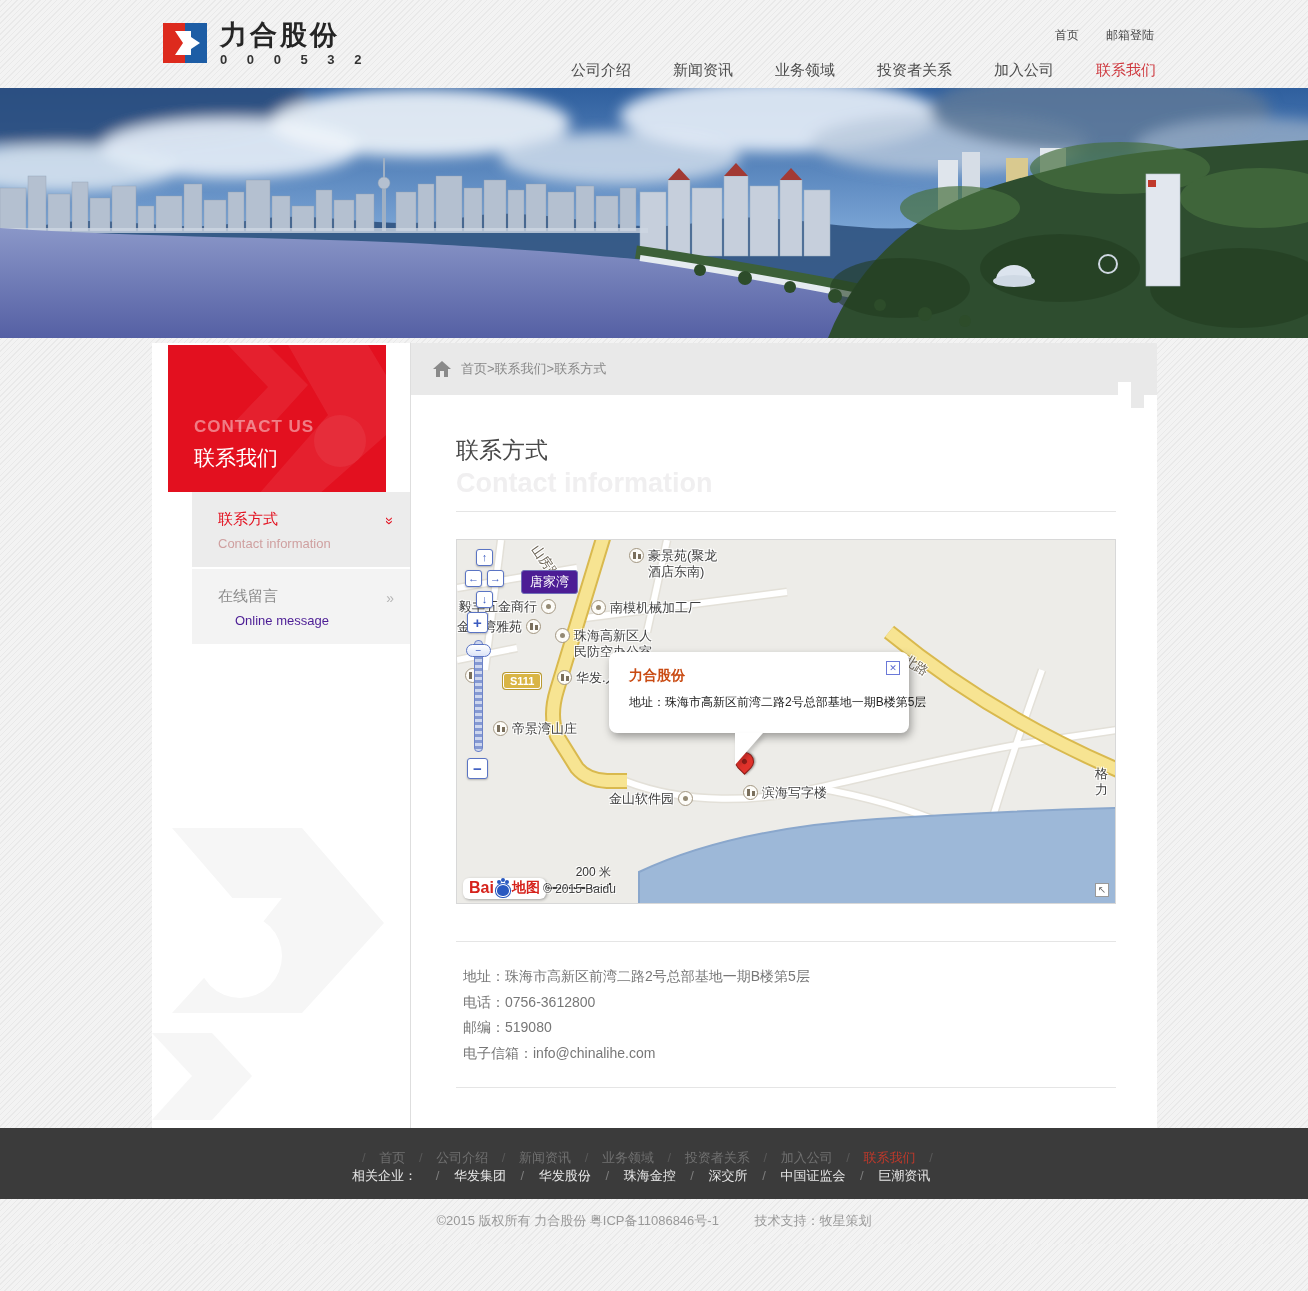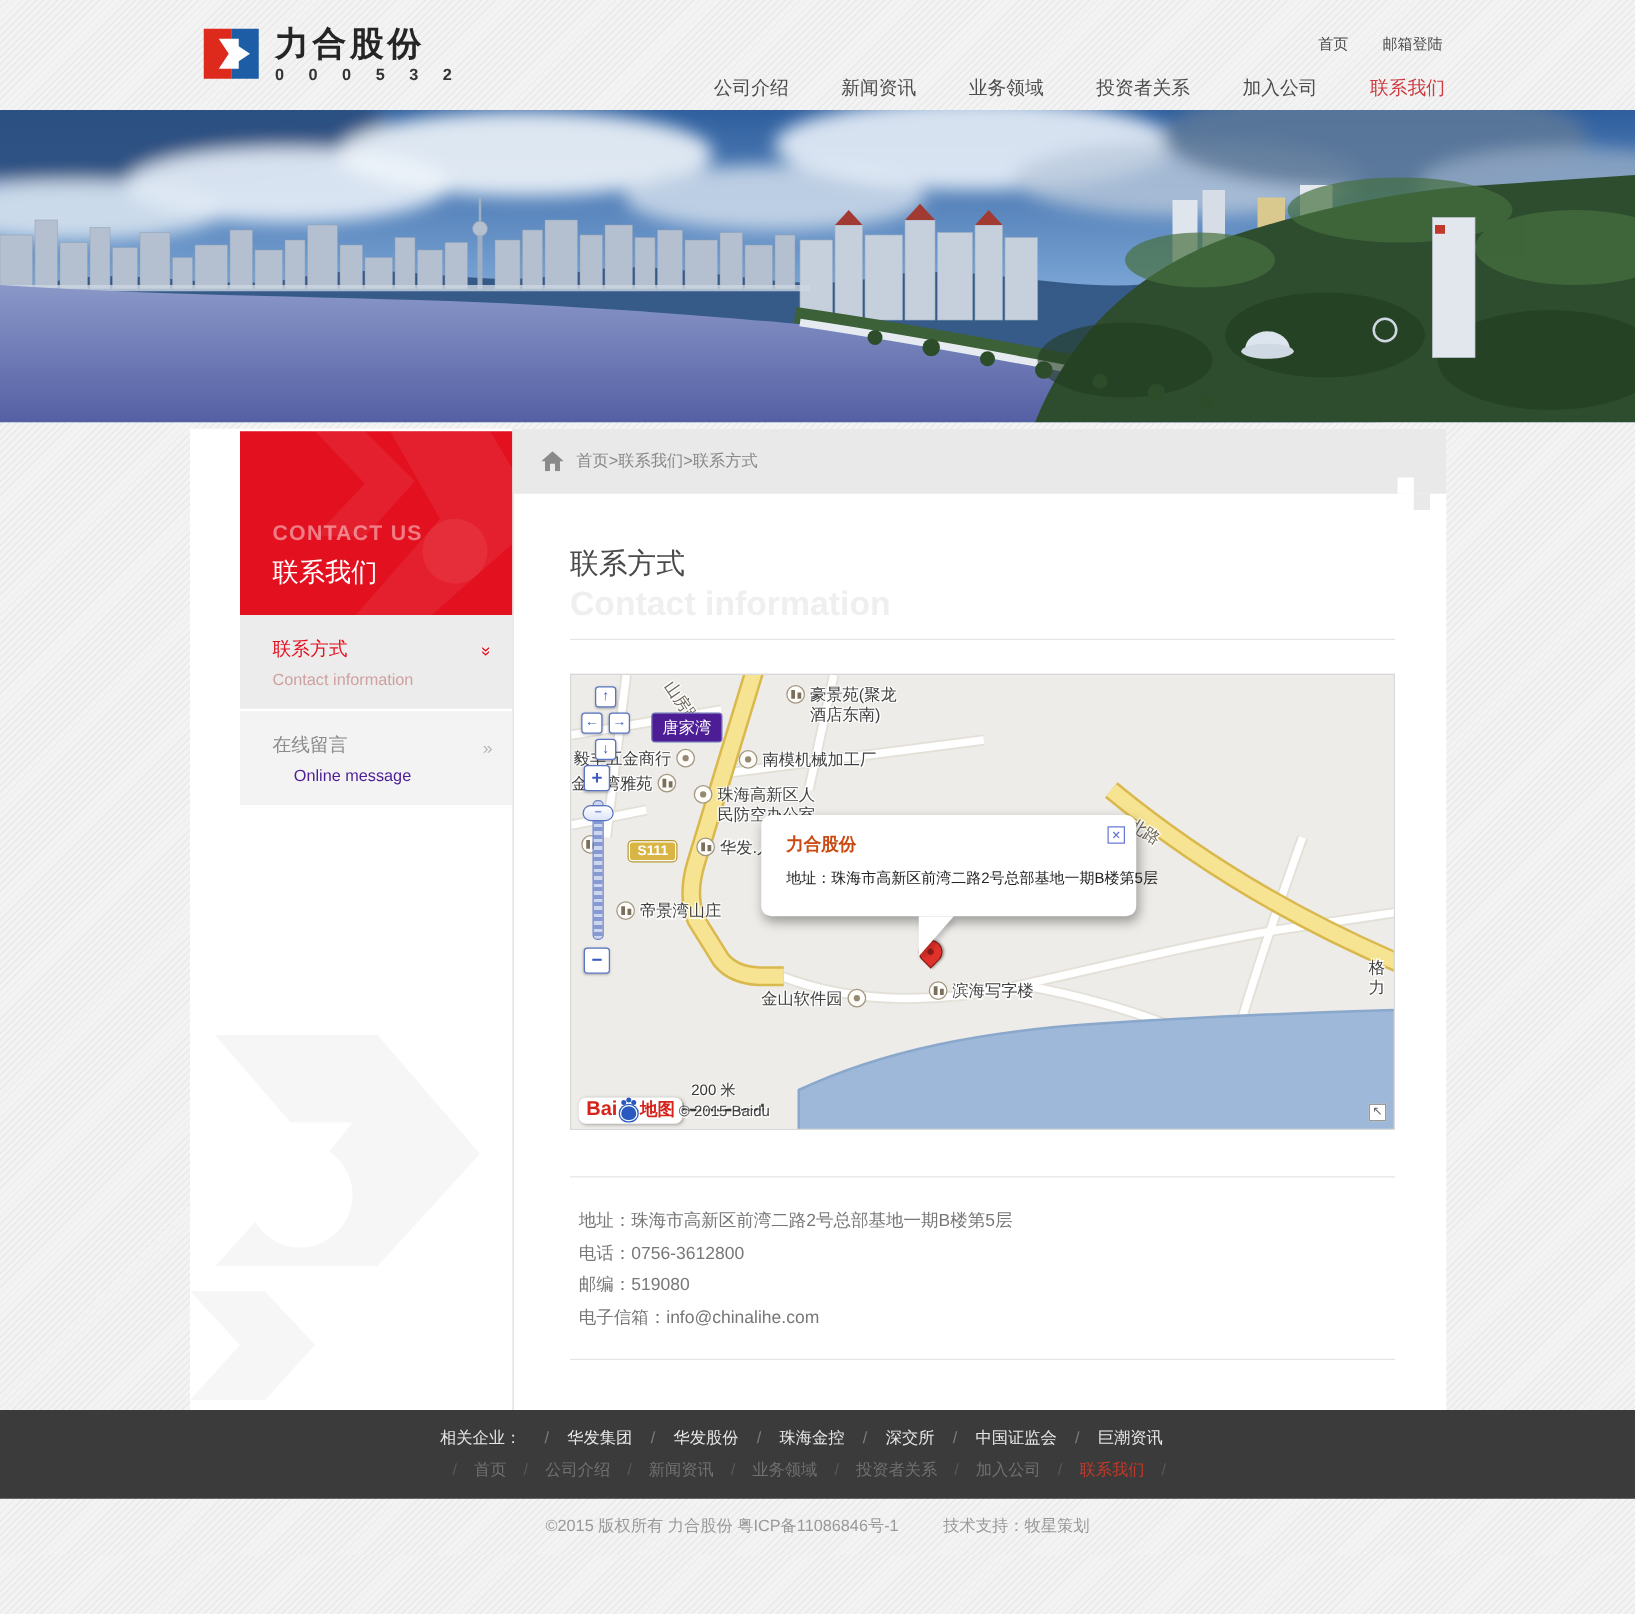--- a/index.html
+++ b/index.html
@@ -23,21 +23,21 @@
   .main-nav { position:absolute; right:-21px; top:57px; display:flex; }
   .main-nav a { font-size:15px; color:#4d4d4d; padding:4px 21px; }
   .main-nav a.active { color:#cf3a40; }
 
   
   .banner { height:250px; overflow:hidden; line-height:0; }
 
   
   .main-wrap { width:1004px; margin:5px auto 0; display:flex; align-items:stretch; }
   .side-col { width:258px; background:#fff; position:relative; }
-  .red-box { margin:2px 0 0 40px; width:218px; height:147px; background:#e3101f; position:relative; overflow:hidden;
+  .red-box { margin:2px 0 0 16px; width:218px; height:147px; background:#e3101f; position:relative; overflow:hidden;
              display:flex; flex-direction:column; justify-content:flex-end; padding:0 10px 20px 26px; }
   .red-box .en { font-size:17px; font-weight:bold; color:rgba(255,255,255,.45); letter-spacing:1px; position:relative; z-index:1;}
   .red-box .cn { font-size:21px; color:#fff; margin-top:7px; position:relative; z-index:1;}
   .red-box svg { position:absolute; right:0; top:0; }
   .side-menu { margin-left:40px; width:218px; }
   .side-item { padding:18px 18px 16px 26px; position:relative; cursor:pointer; border-bottom:2px solid #fff; }
   .side-item.active { background:#ececec; }
   .side-item.normal { background:#f3f3f3; }
   .side-item .t1 { font-size:15px; }
   .side-item .t2 { font-size:13px; margin-top:7px; }
@@ -107,21 +107,21 @@
            box-shadow:1px 1px 3px rgba(0,0,0,.3); display:flex; align-items:center; gap:2px; z-index:6; }
   .blogo .bai { color:#d6231c; font-weight:bold; font-size:16px; }
   .blogo .paw { width:14px; height:13px; background:#2a59c0; border-radius:50% 50% 45% 45%;
                 border:1px solid #fff; box-shadow:0 0 0 1px #2a59c0; position:relative; margin-top:4px; }
   .blogo .paw::before { content:""; position:absolute; top:-5px; left:0px; width:4px; height:4px; background:#2a59c0;
                         border-radius:50%; box-shadow:4px -2px 0 #2a59c0, 8px 0 0 #2a59c0; }
   .blogo .tu { color:#d6231c; font-weight:bold; font-size:14px; }
   .attr { position:absolute; left:86px; bottom:7px; font-size:12px; color:#444; z-index:6;
           text-shadow:1px 1px 0 #fff,-1px -1px 0 #fff; }
   .scale { position:absolute; left:88px; top:324px; font-size:12px; color:#333; z-index:6;
-           text-shadow:1px 1px 0 #fff,-1px -1px 0 #fff; }
+           text-shadow:1px 1px 0 #fff,-1px -1px 0 #fff;text-align:right; }
   .scale .lbl { padding-left:8px; }
   .scale .bar { margin-top:2px; width:66px; height:6px;
                 border-bottom:2px solid #3a3a3a; border-left:2px solid #3a3a3a; border-right:2px solid #3a3a3a; }
   .corner { position:absolute; right:6px; bottom:6px; width:14px; height:14px; background:#fff; border:1px solid #999;
             color:#666; font-size:10px; line-height:12px; text-align:center; z-index:6; cursor:pointer; }
 
   
   .footer { background:#3b3b3b; padding:13px 0 14px; }
   .frow { width:1004px; margin:0 auto; padding-left:200px; font-size:13px; }
   .frow1 { color:#e8e8e8; }
@@ -423,50 +423,50 @@
         <div class="cline">邮编：519080</div>
         <div class="cline">电子信箱：info@chinalihe.com</div>
       </div>
 
       <hr class="rule r3">
     </div>
   </section>
 </div>
 
 <footer class="footer">
+  <div class="frow frow2">
+    <span class="sep">/</span>
+    <a href="#">首页</a>
+    <span class="sep">/</span>
+    <a href="#">公司介绍</a>
+    <span class="sep">/</span>
+    <a href="#">新闻资讯</a>
+    <span class="sep">/</span>
+    <a href="#">业务领域</a>
+    <span class="sep">/</span>
+    <a href="#">投资者关系</a>
+    <span class="sep">/</span>
+    <a href="#">加入公司</a>
+    <span class="sep">/</span>
+    <a href="#" class="active">联系我们</a>
+    <span class="sep">/</span>
+  </div>
   <div class="frow frow1">
     <span class="flabel">相关企业：</span>
     <span class="sep">/</span>
     <a href="#">华发集团</a>
     <span class="sep">/</span>
     <a href="#">华发股份</a>
     <span class="sep">/</span>
     <a href="#">珠海金控</a>
     <span class="sep">/</span>
     <a href="#">深交所</a>
     <span class="sep">/</span>
     <a href="#">中国证监会</a>
     <span class="sep">/</span>
     <a href="#">巨潮资讯</a>
-  </div>
-  <div class="frow frow2">
-    <span class="sep">/</span>
-    <a href="#">首页</a>
-    <span class="sep">/</span>
-    <a href="#">公司介绍</a>
-    <span class="sep">/</span>
-    <a href="#">新闻资讯</a>
-    <span class="sep">/</span>
-    <a href="#">业务领域</a>
-    <span class="sep">/</span>
-    <a href="#">投资者关系</a>
-    <span class="sep">/</span>
-    <a href="#">加入公司</a>
-    <span class="sep">/</span>
-    <a href="#" class="active">联系我们</a>
-    <span class="sep">/</span>
   </div>
 </footer>
 
 <div class="copyright">
   <span>©2015 版权所有 力合股份 粤ICP备11086846号-1</span>
   <span class="sup">技术支持：牧星策划</span>
 </div>
 
 </body></html>

